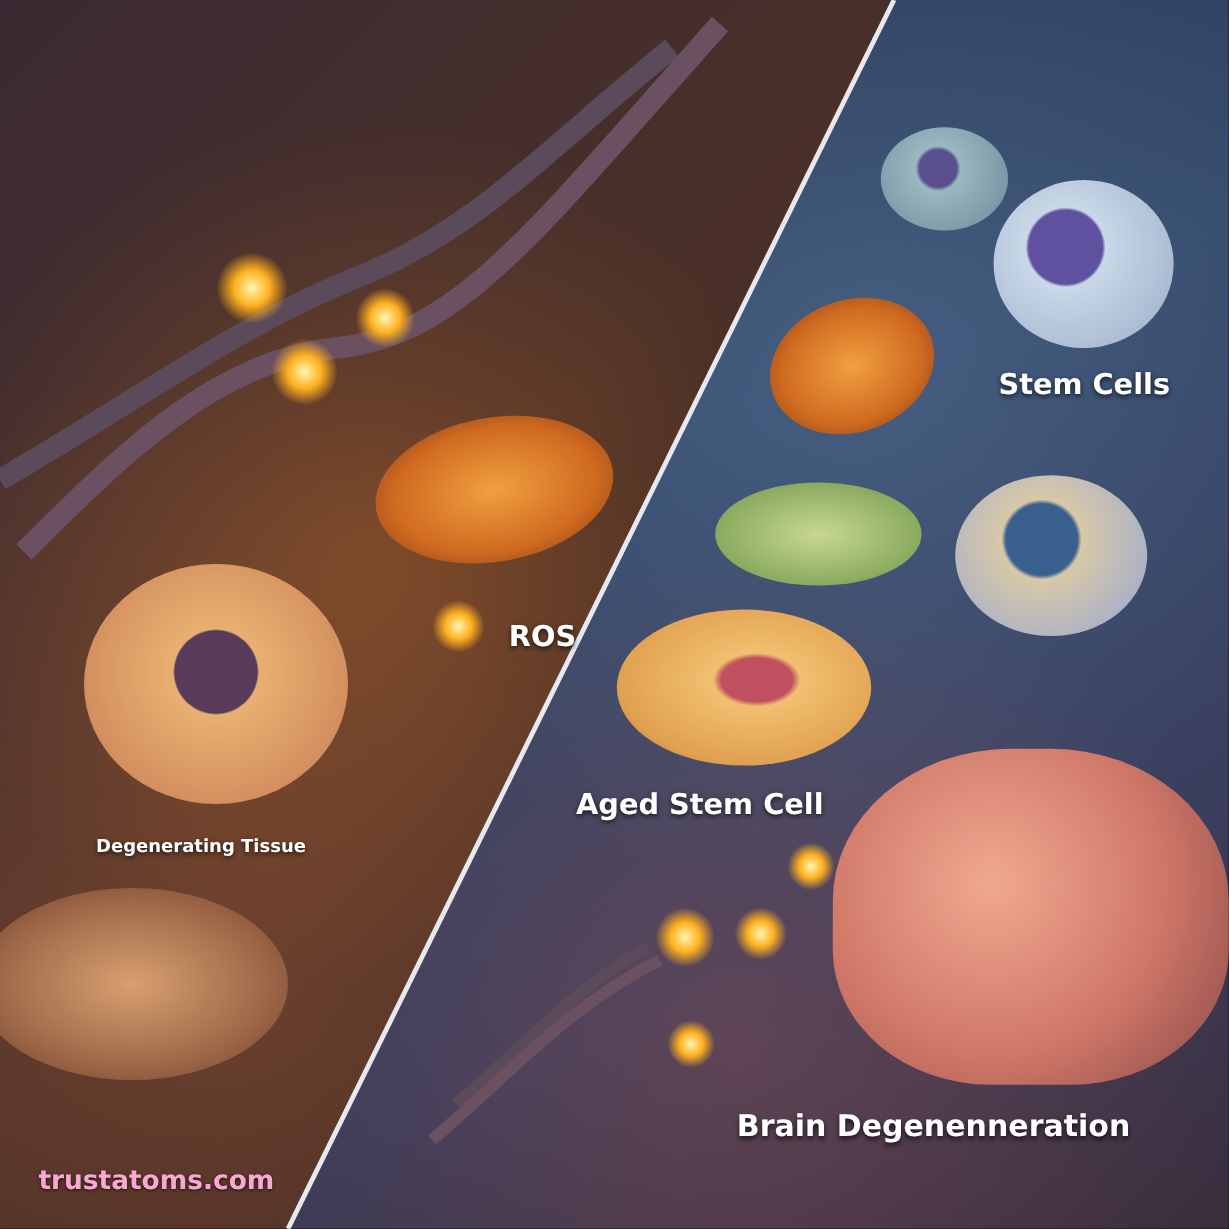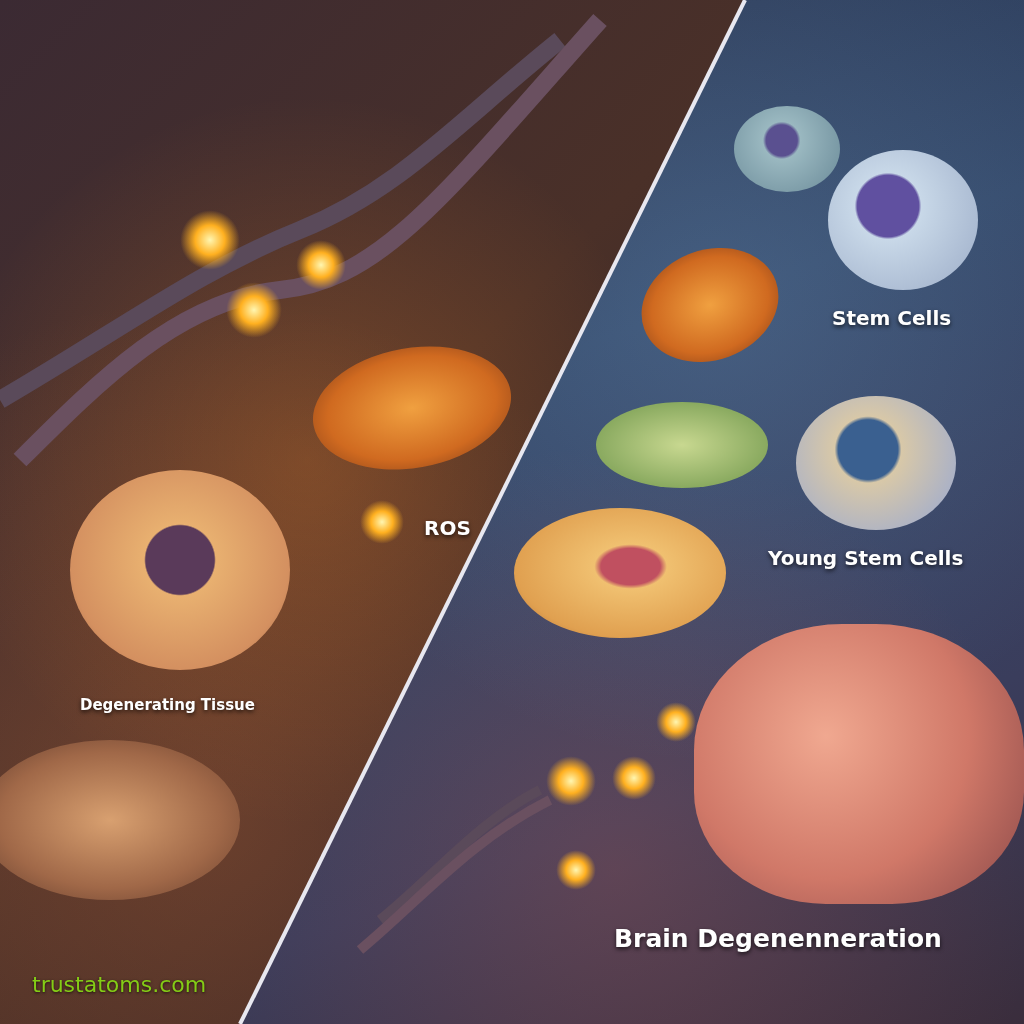--- a/index.html
+++ b/index.html
@@ -12,22 +12,22 @@
       linear-gradient(135deg,#3b2a33 0%,#4a3028 40%,#3a2622 70%,#2a1c20 100%);
     clip-path:polygon(0 0,745px 0,240px 1024px,0 1024px);}
   .half-right{position:absolute;inset:0;
     background:
       radial-gradient(circle at 70% 30%, rgba(120,160,200,0.25), transparent 45%),
       radial-gradient(circle at 60% 85%, rgba(180,90,80,0.3), transparent 40%),
       linear-gradient(160deg,#2a3550 0%,#34496a 40%,#3a3d5c 75%,#3a2d3c 100%);
     clip-path:polygon(745px 0,1024px 0,1024px 1024px,240px 1024px);}
   .divider{position:absolute;left:0;top:0;width:1024px;height:1024px;pointer-events:none;}
   .blob{position:absolute;border-radius:50%;}
-  .label{position:absolute;color:#fff;font-weight:bold;font-size:20px;text-shadow:0 2px 4px rgba(0,0,0,0.7);white-space:nowrap;}
-  .watermark{position:absolute;color:#84cc16;font-size:22px;left:32px;top:972px;text-shadow:0 1px 3px rgba(0,0,0,0.7);}
+  .label{position:absolute;color:#fff;font-weight:bold;font-size:24px;text-shadow:0 2px 4px rgba(0,0,0,0.7);white-space:nowrap;}
+  .watermark{position:absolute;color:#f9a8d4;font-size:22px;left:32px;top:972px;text-shadow:0 1px 3px rgba(0,0,0,0.7);font-weight:bold;}
   .glow{position:absolute;border-radius:50%;background:radial-gradient(circle,#fff6b0 0%,#ffb020 35%,rgba(255,120,0,0.0) 70%);}
 </style>
 </head>
 <body>
 
 <div class="canvas">
   <div class="half-left"></div>
   <div class="half-right"></div>
 
   <svg class="divider" viewBox="0 0 1024 1024">
@@ -61,17 +61,17 @@
   <div class="glow" style="left:226px;top:282px;width:56px;height:56px;"></div>
   <div class="glow" style="left:360px;top:500px;width:44px;height:44px;"></div>
   <div class="glow" style="left:546px;top:756px;width:50px;height:50px;"></div>
   <div class="glow" style="left:612px;top:756px;width:44px;height:44px;"></div>
   <div class="glow" style="left:556px;top:850px;width:40px;height:40px;"></div>
   <div class="glow" style="left:656px;top:702px;width:40px;height:40px;"></div>
 
   <div class="label" style="left:424px;top:478px;margin-top:38px;">ROS</div>
   <div class="label" style="left:80px;top:696px;font-size:15px;">Degenerating Tissue</div>
   <div class="label" style="left:832px;top:306px;">Stem Cells</div>
-  <div class="label" style="left:768px;top:546px;">Young Stem Cells</div>
+  <div class="label" style="left:480px;top:656px;">Aged Stem Cell</div>
   <div class="label" style="left:614px;top:924px;font-size:25px;text-align:center;">Brain Degenenneration</div>
 
   <div class="watermark">trustatoms.com</div>
 </div>
 
 </body></html>

